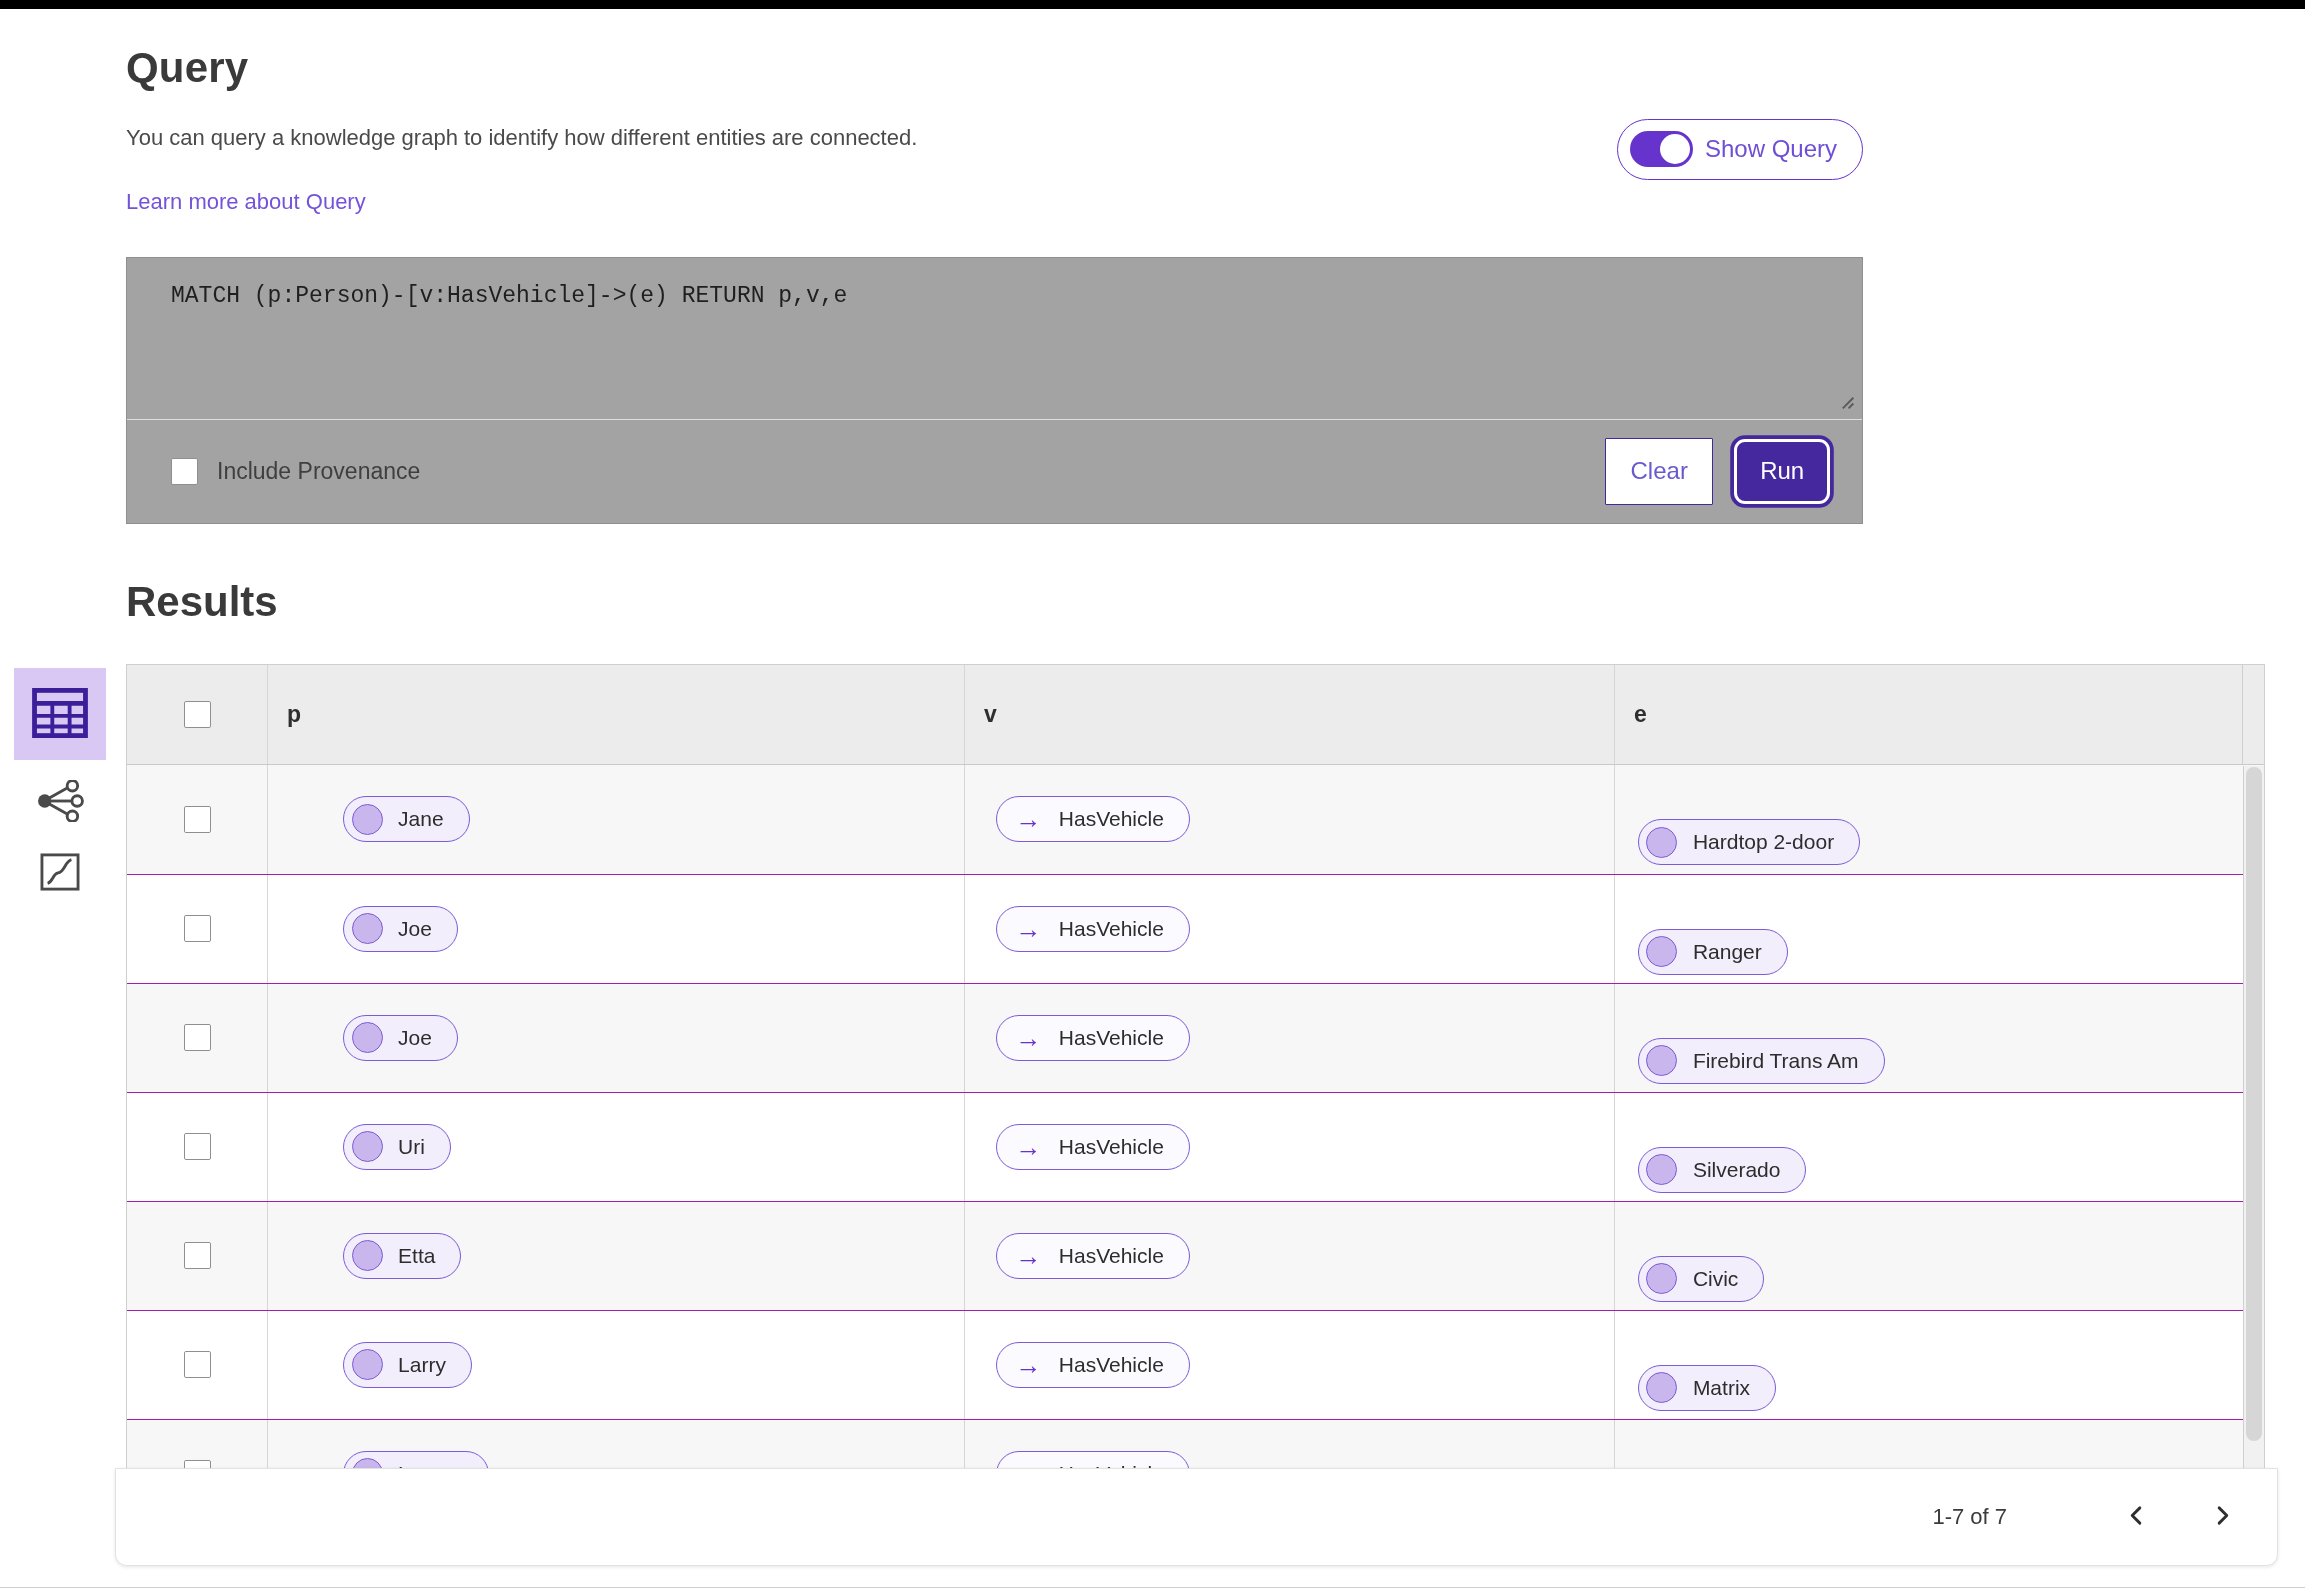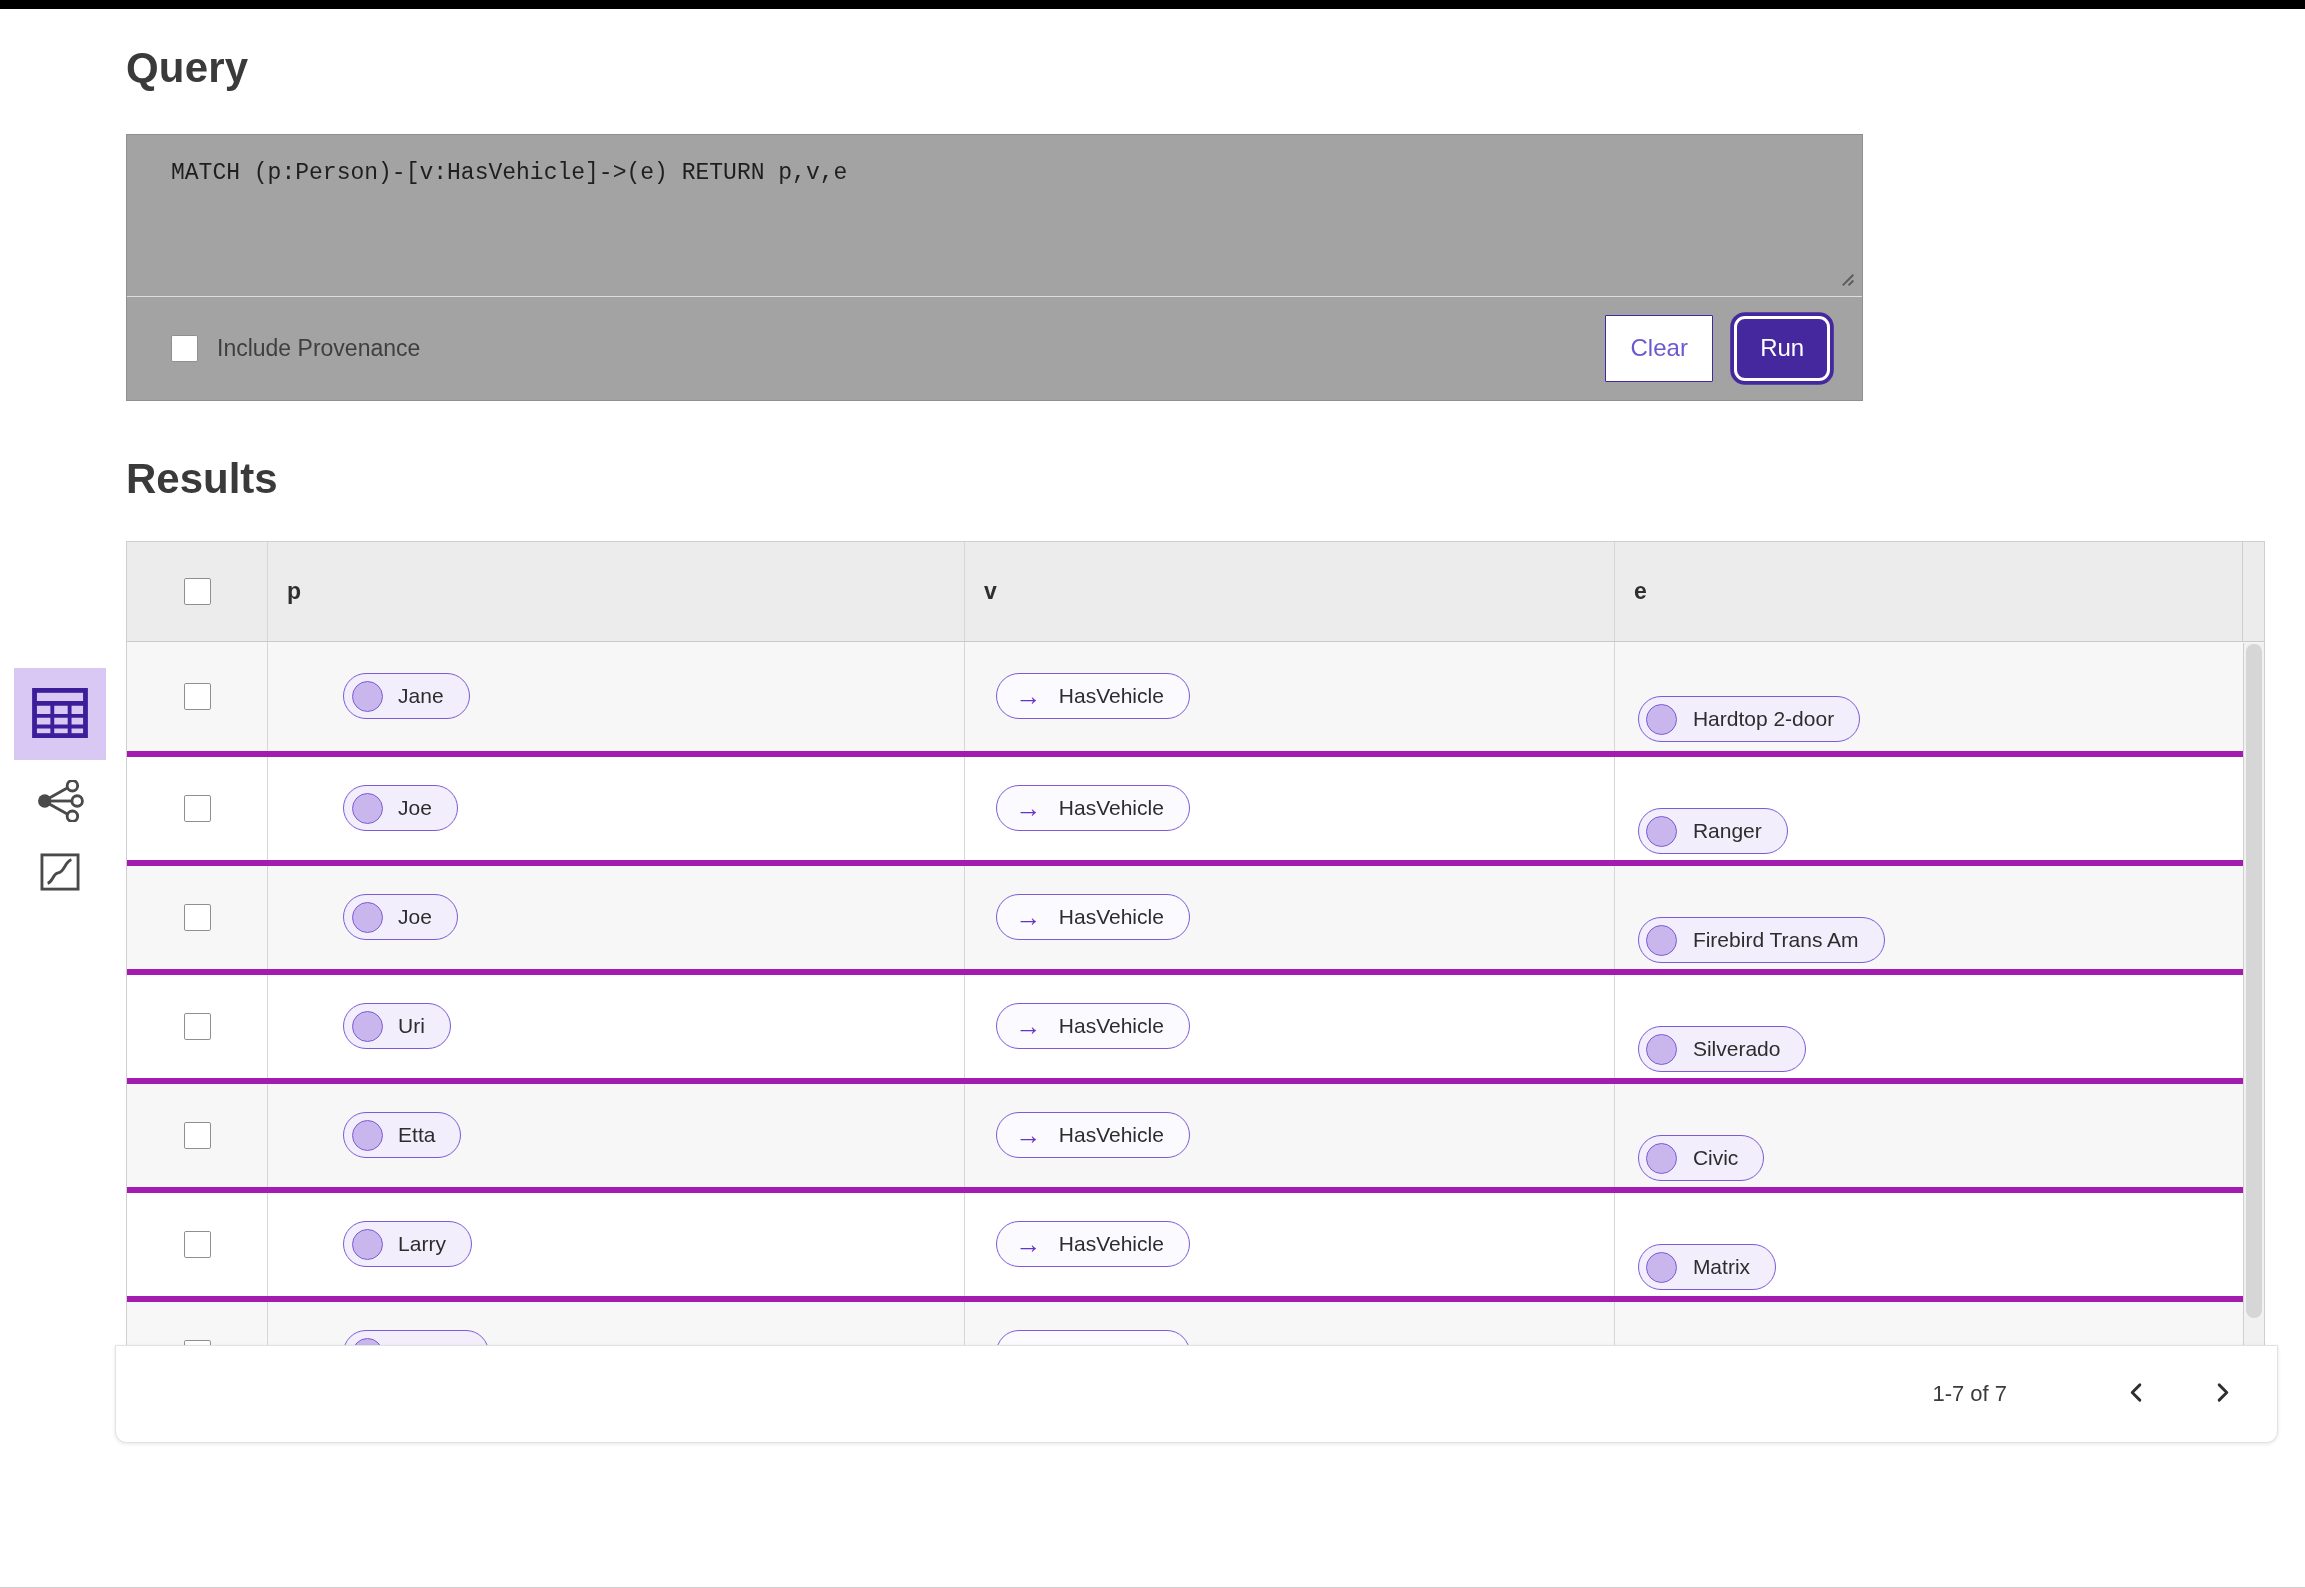--- a/index.html
+++ b/index.html
@@ -51,21 +51,21 @@
   .cell { height:100%; display:flex; align-items:center; }
   .c-check { width:140px; flex:none; justify-content:center; }
   .c-p { width:697px; flex:none; border-left:1px solid #d6d6d6; padding-left:19px; }
   .c-v { width:650px; flex:none; border-left:1px solid #d6d6d6; padding-left:19px; }
   .c-e { flex:1; border-left:1px solid #d6d6d6; padding-left:19px; }
   .c-sb { width:22px; flex:none; border-left:1px solid #cfcfcf; }
 
   .tbody { border-left:1px solid #cfcfcf; border-right:1px solid #cfcfcf; }
   .trow { display:flex; height:109px; background:#f7f7f7; }
   .trow.alt { background:#ffffff; }
-  .trow + .trow { border-top:6px solid #a21caf; }
+  .trow + .trow { border-top:1px solid #a21caf; }
 
   .node-pill { display:inline-flex; align-items:center; gap:15.4px; height:46px; padding:0 25px 0 7.7px;
                background:var(--pill-bg); border:1.9px solid var(--pill-border); border-radius:25px; cursor:pointer; }
   .node-pill .dot { width:31px; height:31px; border-radius:50%; background:var(--pill-dot); border:1.9px solid var(--pill-border); flex:none; }
   .edge-pill { display:inline-flex; align-items:center; gap:17.3px; height:46px; padding:0 25px 0 19px;
                background:var(--edge-pill-bg); border:1.9px solid var(--pill-border); border-radius:25px; cursor:pointer; }
   .edge-pill .arrow { font-size:26px; color:var(--accent); line-height:1; }
   .pill-label { font-size:21px; color:#2d2d2d; white-space:nowrap; }
   .trow .c-p .node-pill { margin-left:56px; }
   .trow .c-v .edge-pill { margin-left:11.5px; }
@@ -119,20 +119,32 @@
           <rect x="2" y="2" width="38" height="36" stroke="#4a4a4a" stroke-width="3" fill="none"></rect>
           <path d="M8 32 C 14 30, 13 22, 19 21 C 26 20, 26 9, 33 7" stroke="#4a4a4a" stroke-width="3" fill="none"></path>
         </svg>
       </span>
     </button>
   </div>
 
   <div class="main">
     <h1 class="page-title">Query</h1>
 
+    <div class="intro-row">
+      <div class="intro-text">
+        <p>You can query a knowledge graph to identify how different entities are connected.</p>
+        <a href="#">Learn more about Query</a>
+      </div>
+      <button class="toggle-pill">
+        <span class="switch">
+            <span class="knob"></span>
+          </span>
+        <span>Show Query</span>
+      </button>
+    </div>
 
     <div class="query-panel">
       <div class="code-wrap">
         <div class="code-area" contenteditable="false" style="">MATCH (p:Person)-[v:HasVehicle]-&gt;(e) RETURN p,v,e</div>
         <span class="grip">
           <svg width="17.3" height="17.3" viewBox="0 0 18 18">
             <line x1="6" y1="17" x2="17" y2="6" stroke="#5a5a5a" stroke-width="2"></line>
             <line x1="12" y1="17" x2="17" y2="12" stroke="#5a5a5a" stroke-width="2"></line>
           </svg>
         </span>

